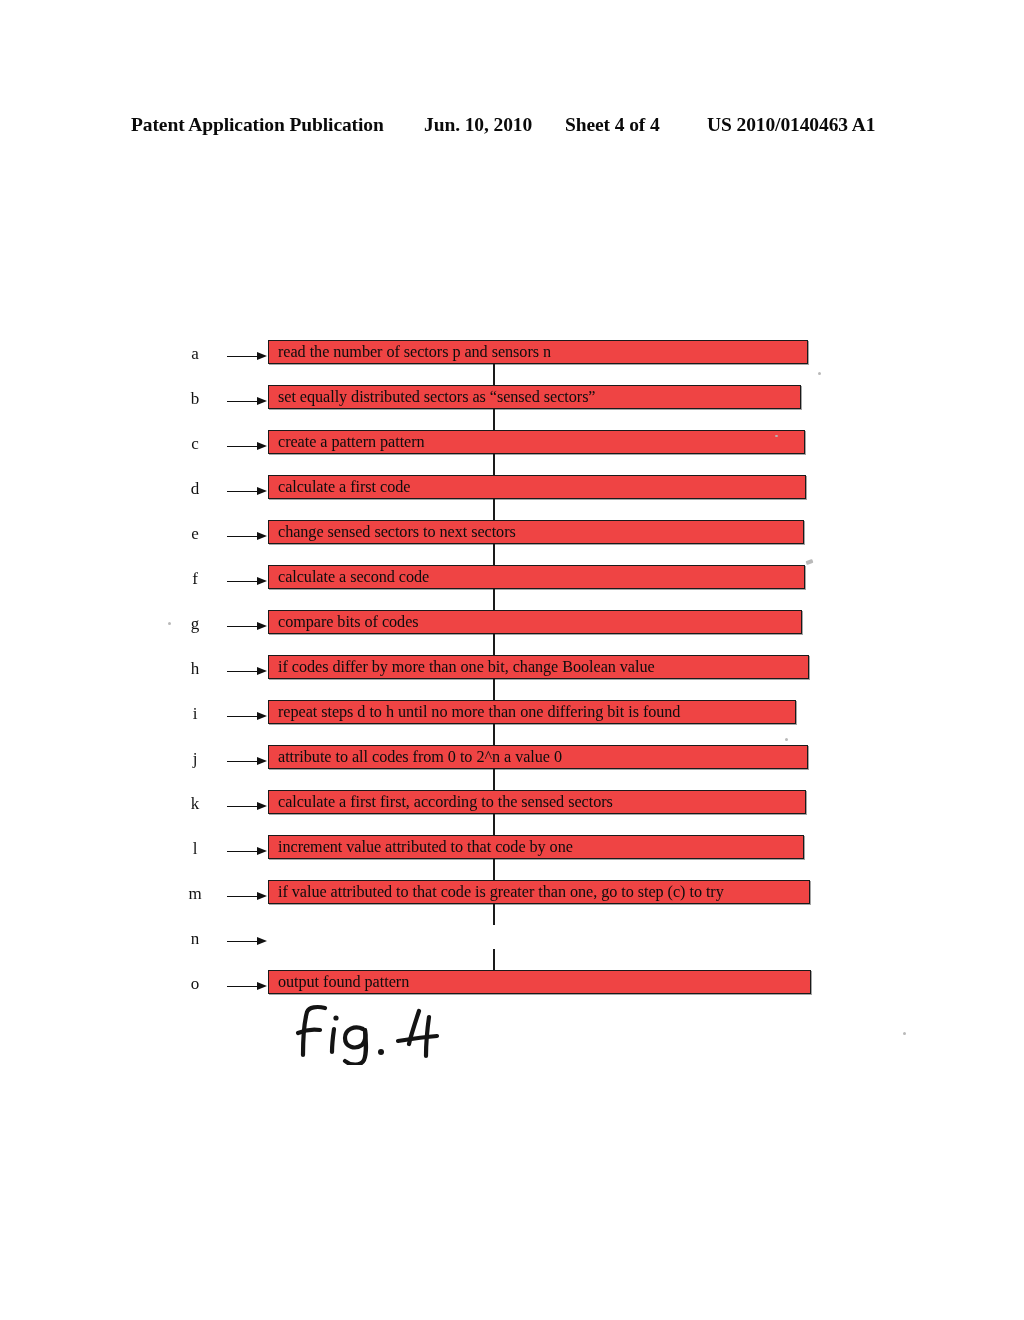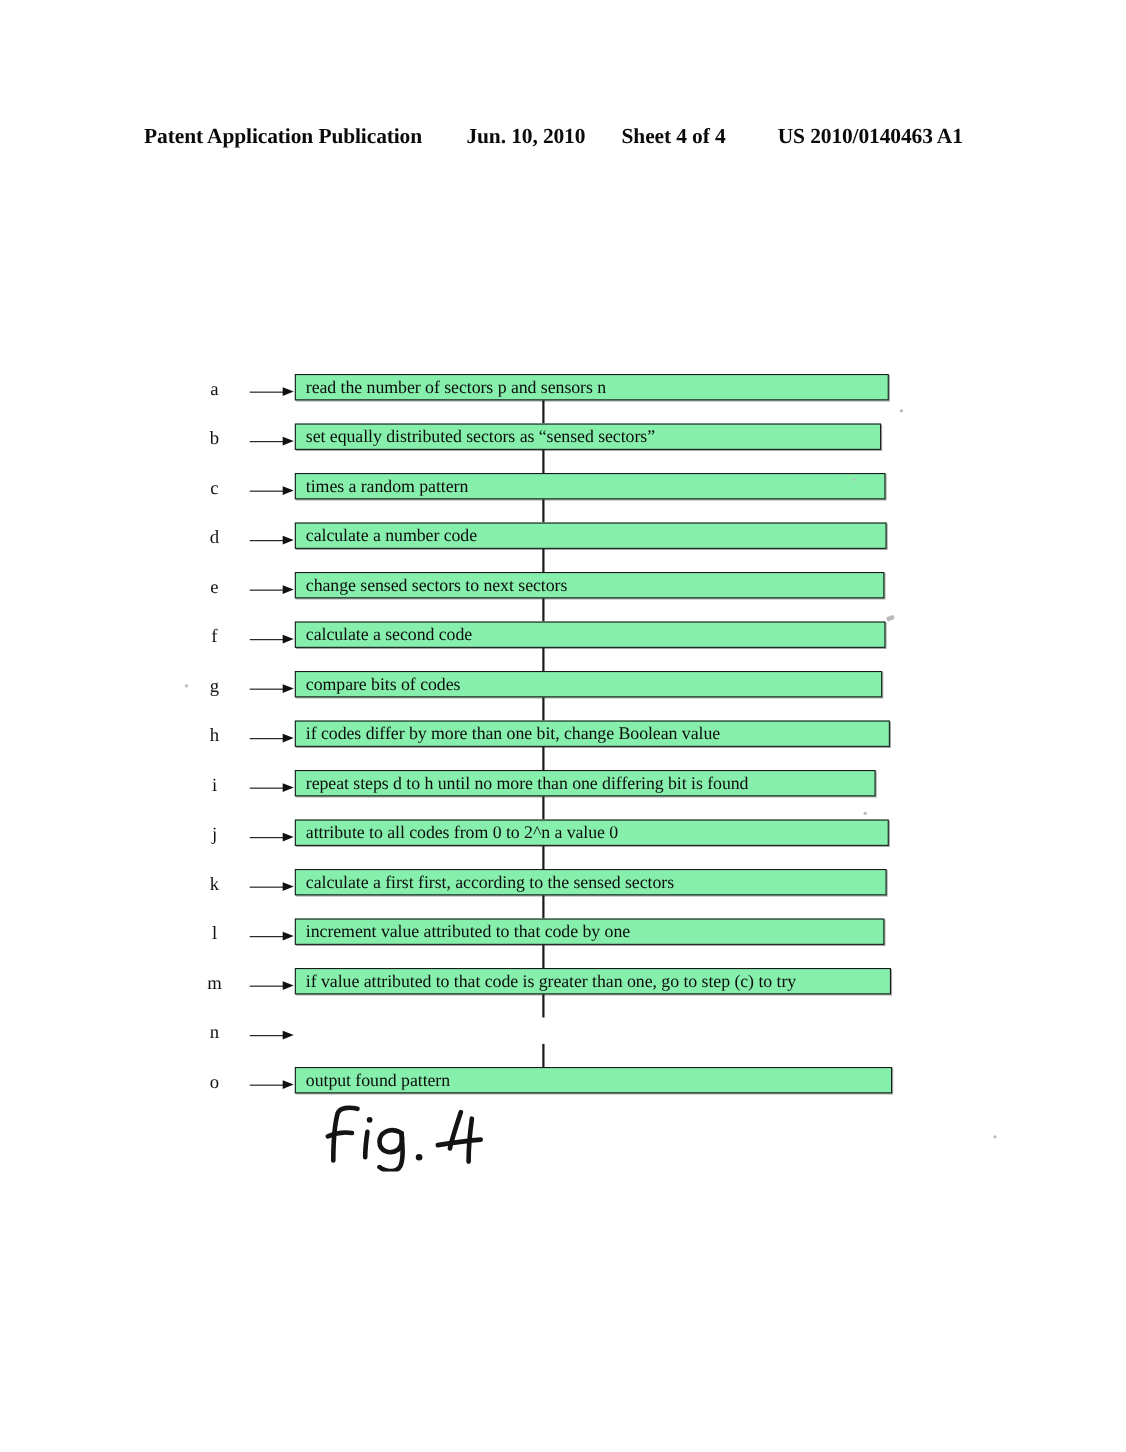--- a/index.html
+++ b/index.html
@@ -97,21 +97,21 @@
     border-bottom: 4.6px solid transparent;
     border-left: 10px solid #111111;
   }
   
   .fc-box {
     position: absolute;
     left: 268px;
     top: 0px;
     height: 24px;
     border: 1.4px solid #1a1a1a;
-    background: #86efac;
+    background: #ef4444;
     box-sizing: border-box;
     box-shadow: 1px 1px 0 rgba(40,40,40,0.42);
   }
   .fc-box .box-label {
     position: absolute;
     left: 9px;
     top: 0;
     height: 24px;
     line-height: 23px;
     font-family: "Liberation Serif", "DejaVu Serif", serif;
@@ -182,32 +182,32 @@
         </div>
         <div class="connector"></div>
       </div>
       <div class="fc-row" style="top: 430px;">
         <span class="step-letter">c</span>
         <span class="arrow">
           <span class="shaft"></span>
           <span class="head"></span>
         </span>
         <div class="fc-box" style="width: 537px;">
-          <span class="box-label">times a random pattern</span>
+          <span class="box-label">create a pattern pattern</span>
         </div>
         <div class="connector"></div>
       </div>
       <div class="fc-row" style="top: 475px;">
         <span class="step-letter">d</span>
         <span class="arrow">
           <span class="shaft"></span>
           <span class="head"></span>
         </span>
         <div class="fc-box" style="width: 538px;">
-          <span class="box-label">calculate a number code</span>
+          <span class="box-label">calculate a first code</span>
         </div>
         <div class="connector"></div>
       </div>
       <div class="fc-row" style="top: 520px;">
         <span class="step-letter">e</span>
         <span class="arrow">
           <span class="shaft"></span>
           <span class="head"></span>
         </span>
         <div class="fc-box" style="width: 536px;">

